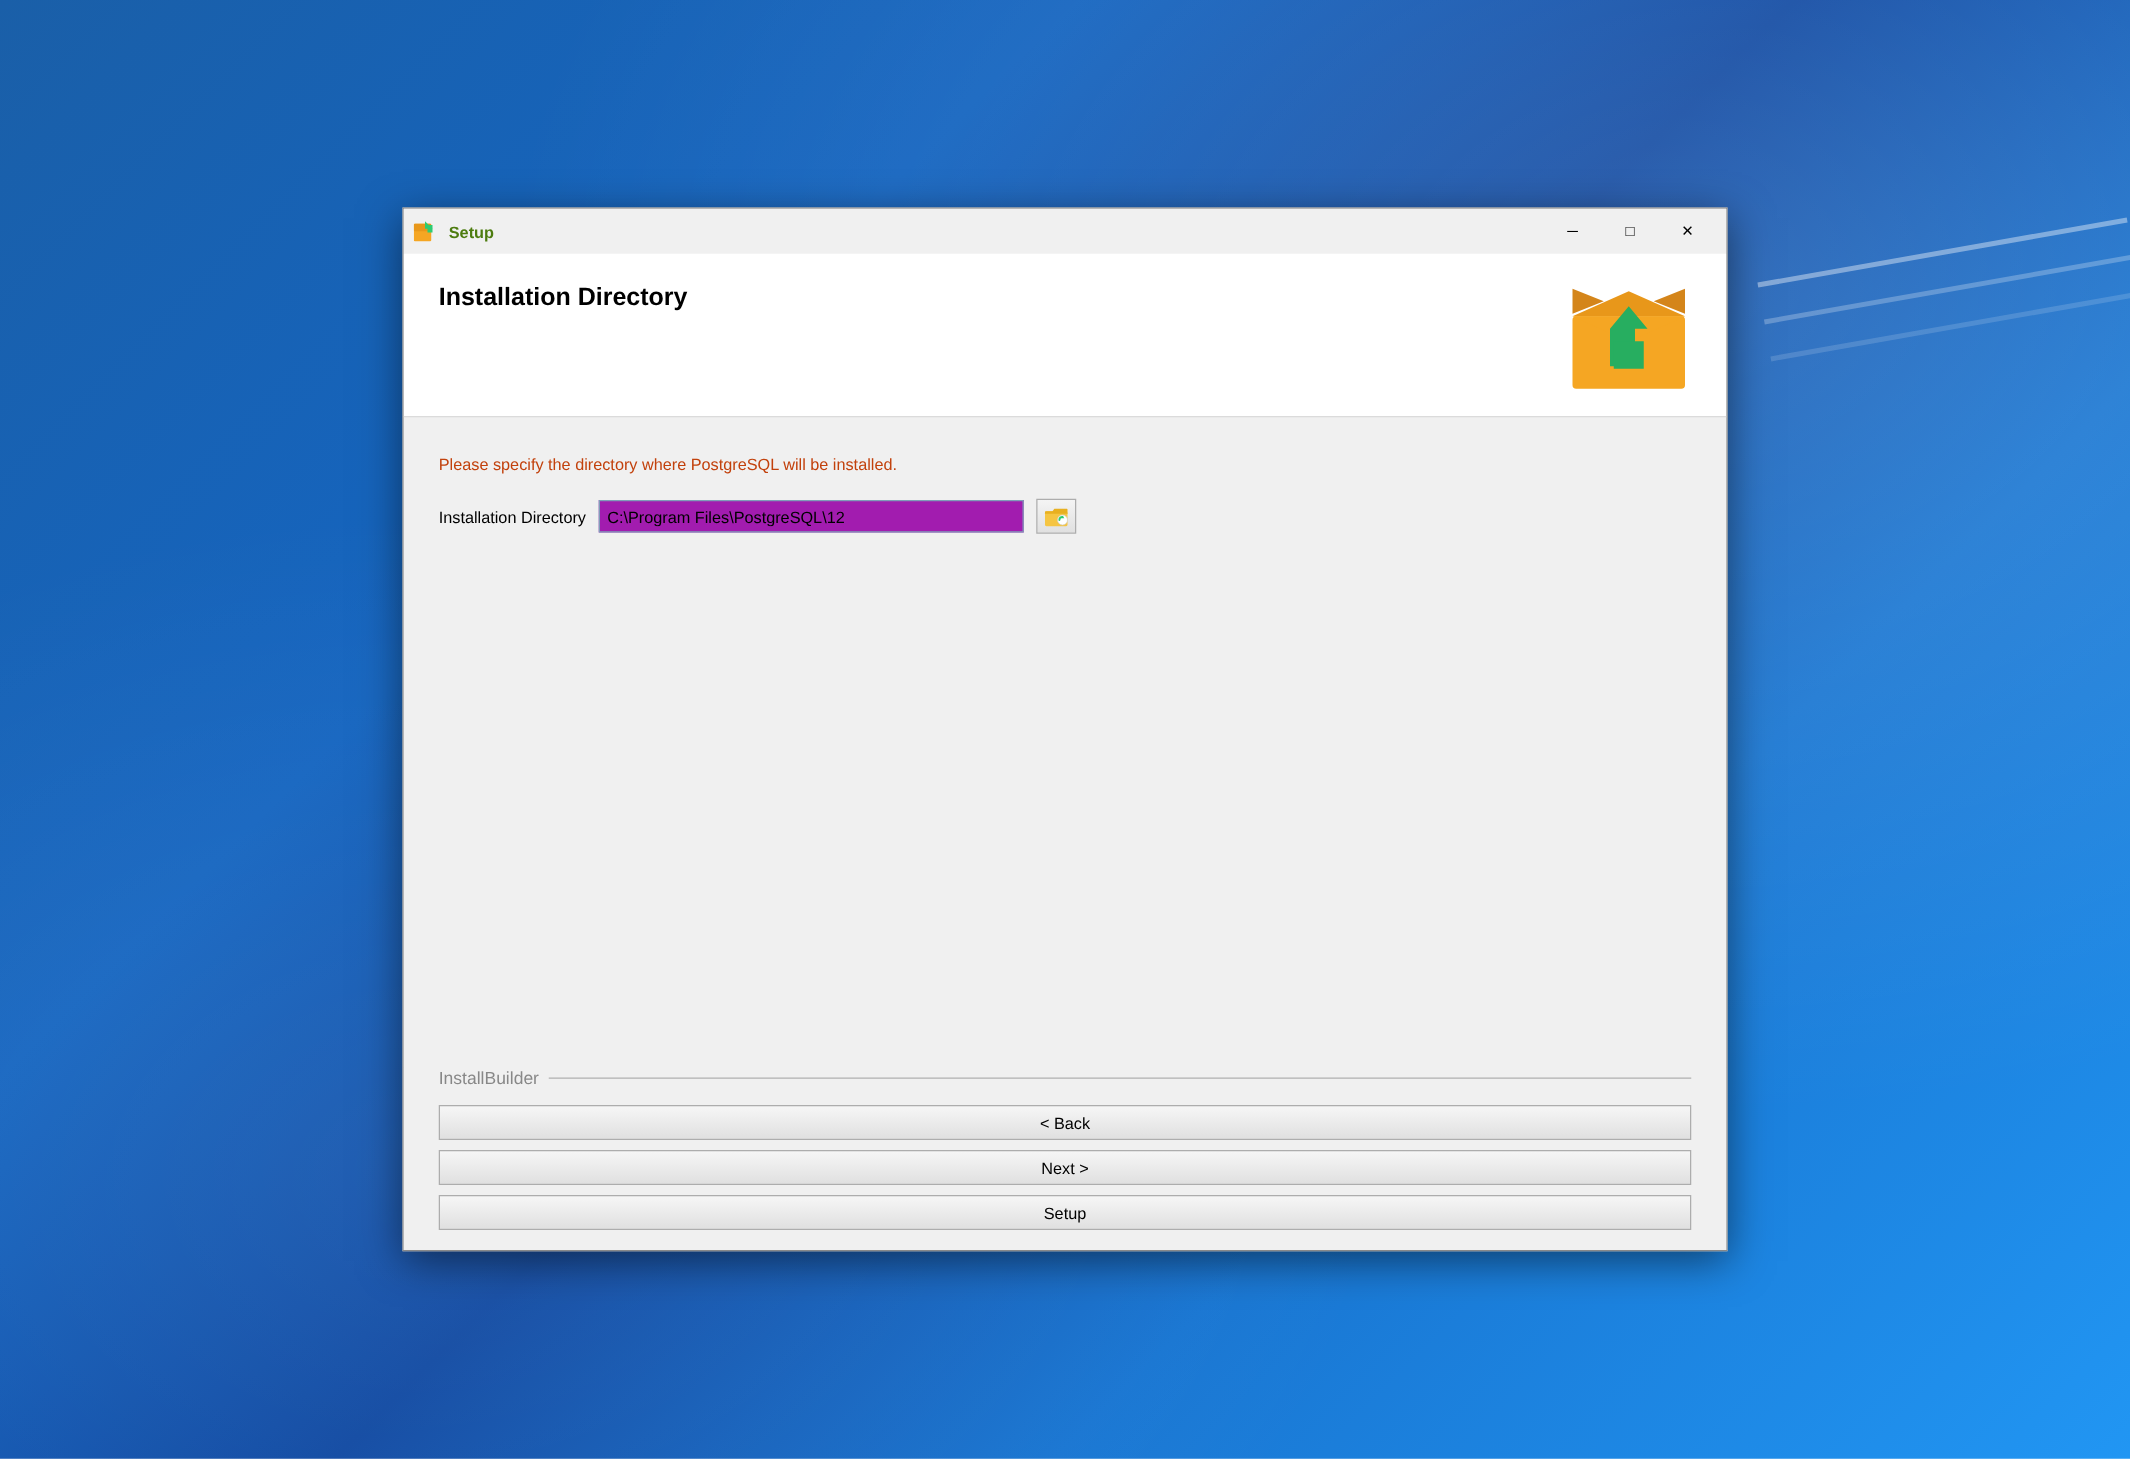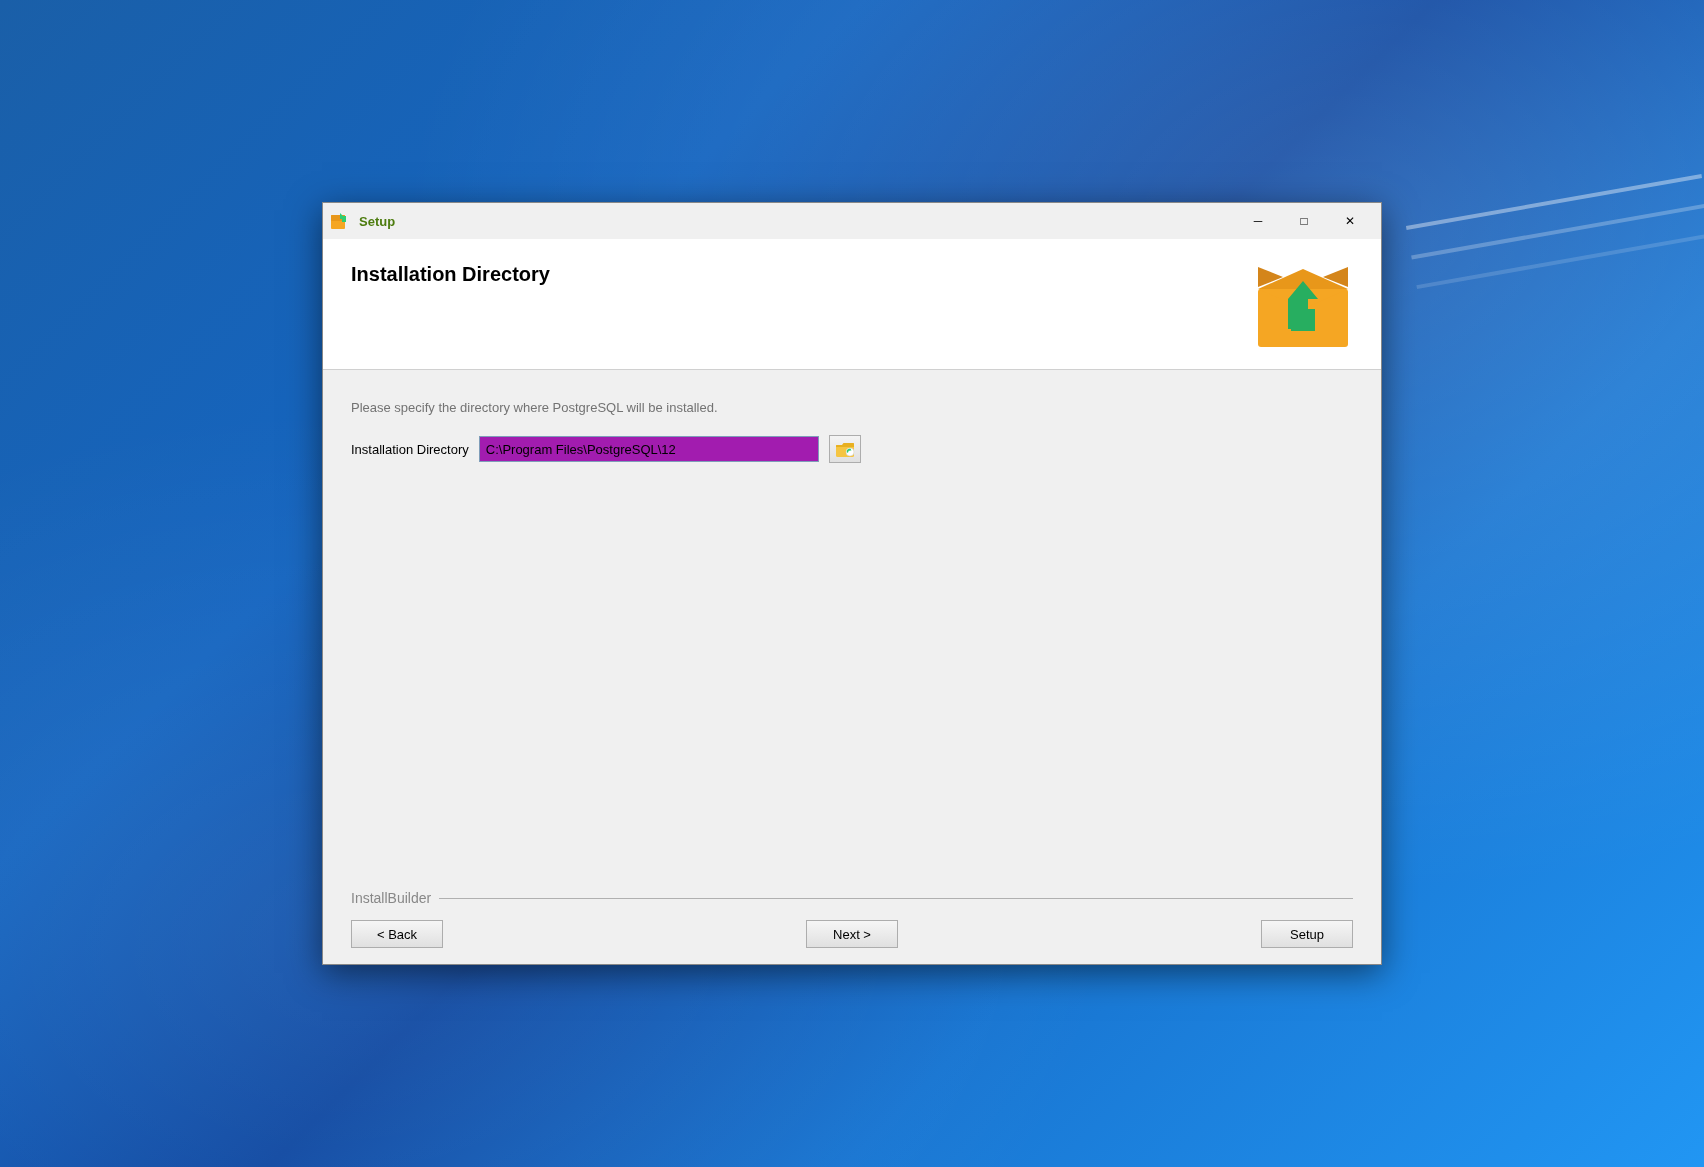--- a/index.html
+++ b/index.html
@@ -122,21 +122,21 @@
     
     .content-area {
       background: #f0f0f0;
       padding: 30px 28px;
       flex: 1;
       min-height: 520px;
     }
 
     .description-text {
       font-size: 13px;
-      color: #737373;
+      color: #c2410c;
       margin-bottom: 20px;
     }
 
     .field-row {
       display: flex;
       align-items: center;
       gap: 10px;
     }
 
     .field-label {
@@ -194,22 +194,23 @@
     }
 
     .installbuilder-hr {
       flex: 1;
       height: 1px;
       background: #b0b0b0;
     }
 
     .footer-buttons {
       display: flex;
-      justify-content: space-between;
+      justify-content: flex-end;
       gap: 8px;
+      flex-direction: column;
     }
 
     .footer-btn {
       min-width: 92px;
       height: 28px;
       border: 1px solid #adadad;
       background: linear-gradient(to bottom, #f6f6f6, #e0e0e0);
       cursor: pointer;
       font-size: 13px;
       color: #000;

